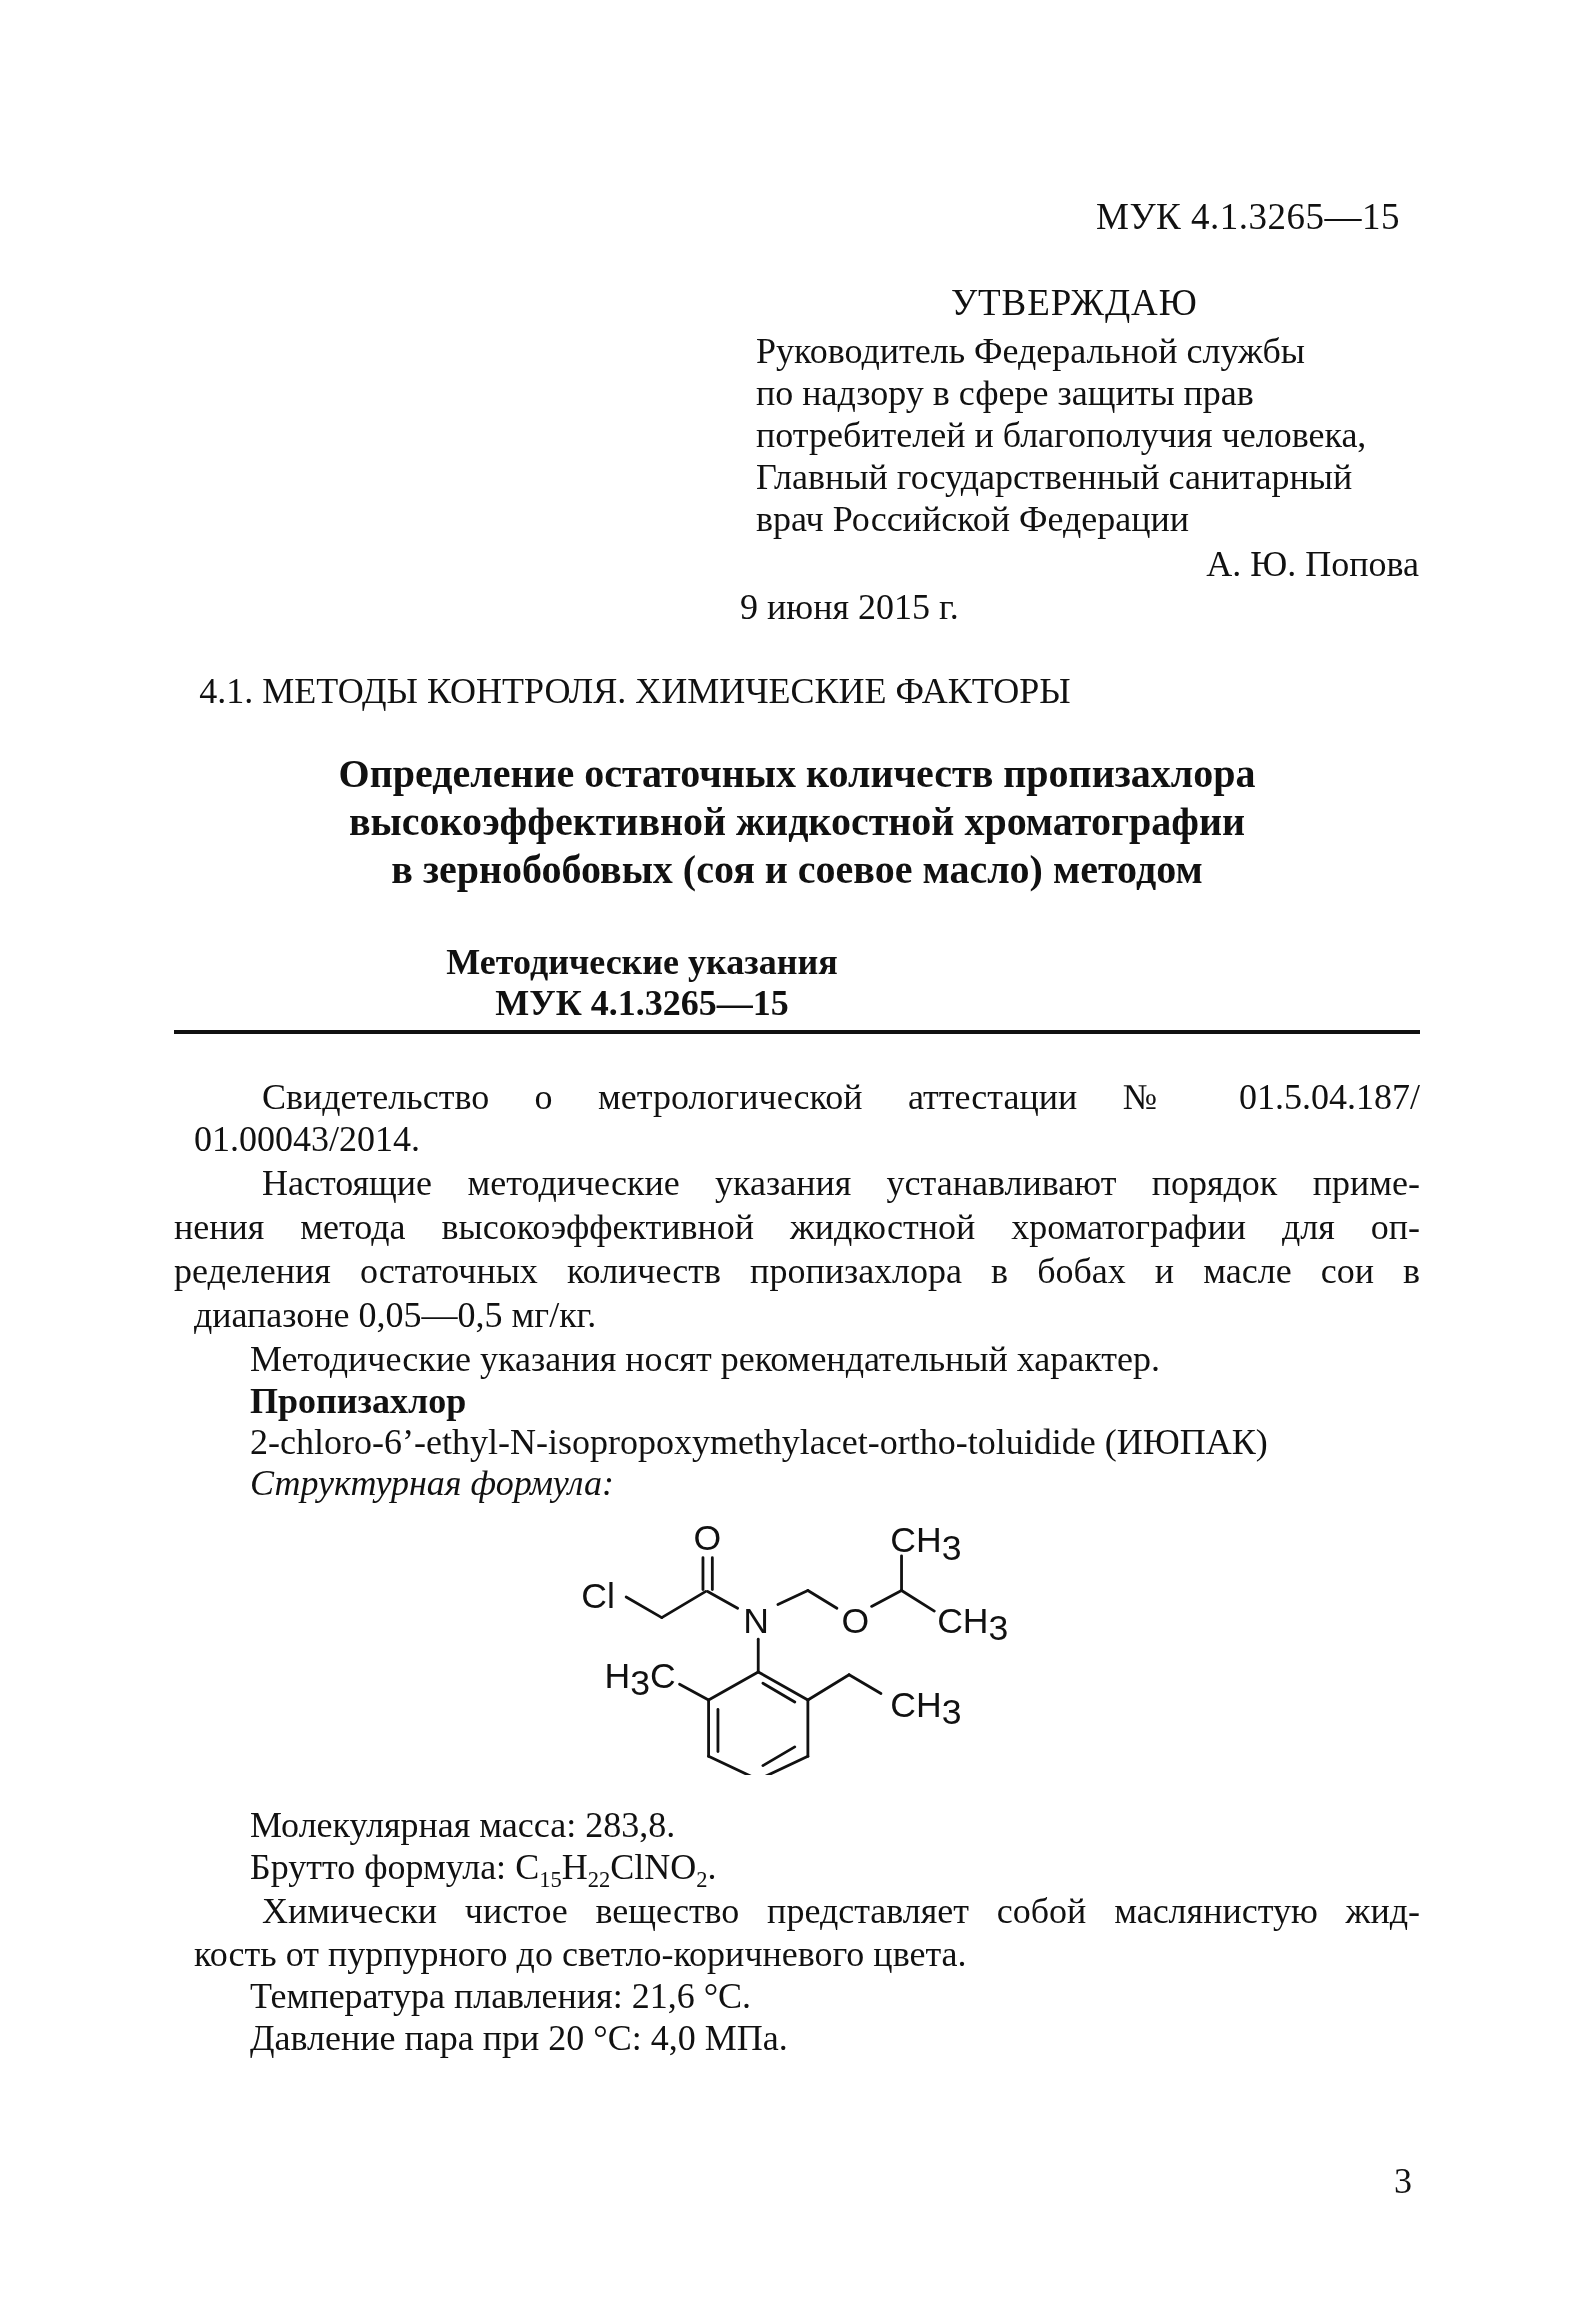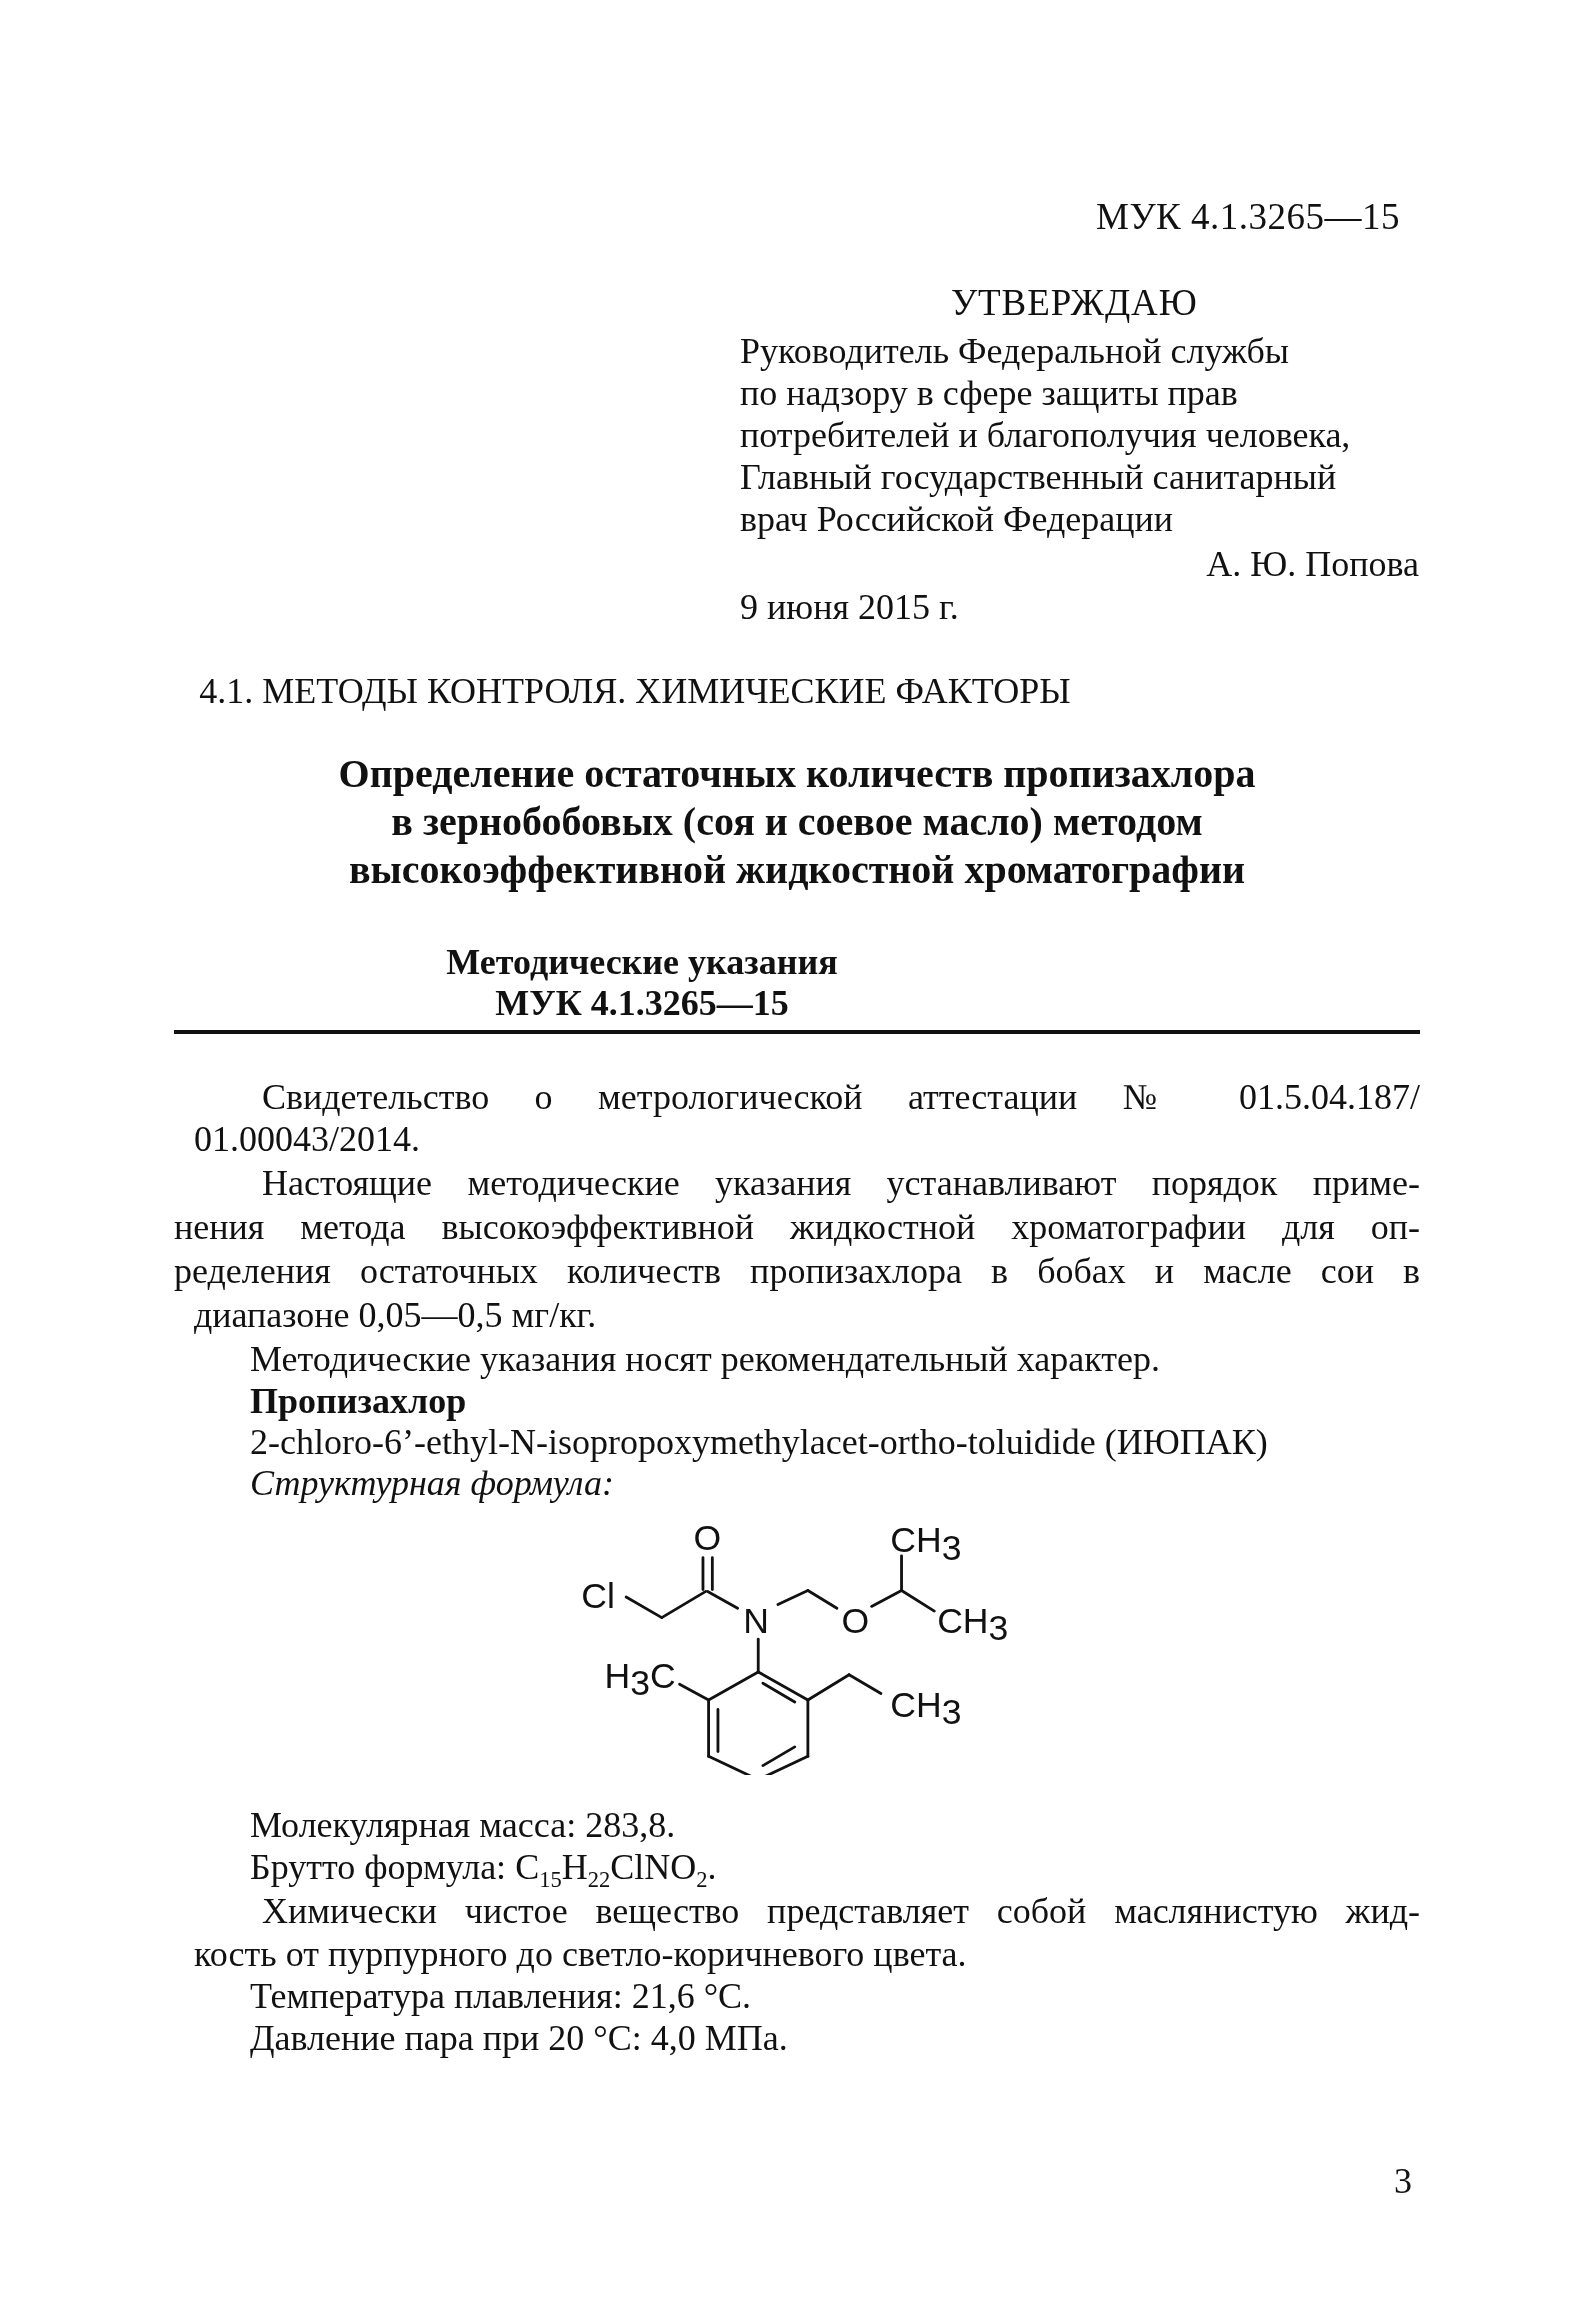--- a/index.html
+++ b/index.html
@@ -5,21 +5,21 @@
   html, body { margin: 0; padding: 0; background: #ffffff; }
   body {
     width: 1594px; height: 2323px; position: relative; overflow: hidden;
     font-family: "Liberation Serif", "DejaVu Serif", serif;
     color: #111111;
   }
   .abs { position: absolute; }
   .doc-code { left: 1096px; top: 195px; font-size: 37px; letter-spacing: 0.5px; }
   .approve { left: 951px; top: 281px; font-size: 37px; letter-spacing: 0.9px; }
   .approver { left: 740px; top: 330px; font-size: 36px; line-height: 42px; }
-  .approver div { white-space: nowrap; }
+  .approver div { white-space: nowrap; margin-left: 16px; }
   .signer { left: 1049px; top: 543px; width: 370px; text-align: right; font-size: 36px; }
   .date { left: 740px; top: 586px; font-size: 36px; }
   .section { left: 0; width: 1270px; top: 670px; text-align: center; font-size: 36px; }
   .title { left: 0; width: 1594px; top: 750px; text-align: center; font-size: 40px; font-weight: bold; line-height: 48px; }
   .subtitle { left: 0; width: 1284px; top: 942px; text-align: center; font-size: 36px; font-weight: bold; line-height: 41px; }
   .rule { left: 174px; top: 1030px; width: 1246px; height: 3.7px; background: #111; }
   .indent-line { position: absolute; left: 250px; font-size: 36px; white-space: nowrap; }
   .cont-line { position: absolute; left: 174px; font-size: 36px; white-space: nowrap; margin-left: 20px; }
   .justify-line { position: absolute; left: 174px; width: 1246px; font-size: 36px; white-space: nowrap; text-align: justify; text-align-last: justify; }
   .bold { font-weight: bold; }
@@ -41,22 +41,22 @@
   <div>Главный государственный санитарный</div>
   <div>врач Российской Федерации</div>
 </div>
 <div class="abs signer">А. Ю. Попова</div>
 <div class="abs date">9 июня 2015 г.</div>
 
 <div class="abs section">4.1. МЕТОДЫ КОНТРОЛЯ. ХИМИЧЕСКИЕ ФАКТОРЫ</div>
 
 <div class="abs title">
   <div>Определение остаточных количеств пропизахлора</div>
+  <div>высокоэффективной жидкостной хроматографии</div>
   <div>в зернобобовых (соя и соевое масло) методом</div>
-  <div>высокоэффективной жидкостной хроматографии</div>
 </div>
 
 <div class="abs subtitle">
   <div>Методические указания</div>
   <div>МУК 4.1.3265—15</div>
 </div>
 
 <div class="abs rule"></div>
 
 <div class="abs" style="left:262px; top:1076px; width:1158px; font-size:36px; white-space:nowrap; text-align:justify; text-align-last:justify;">Свидетельство о метрологической аттестации № 01.5.04.187/</div>

